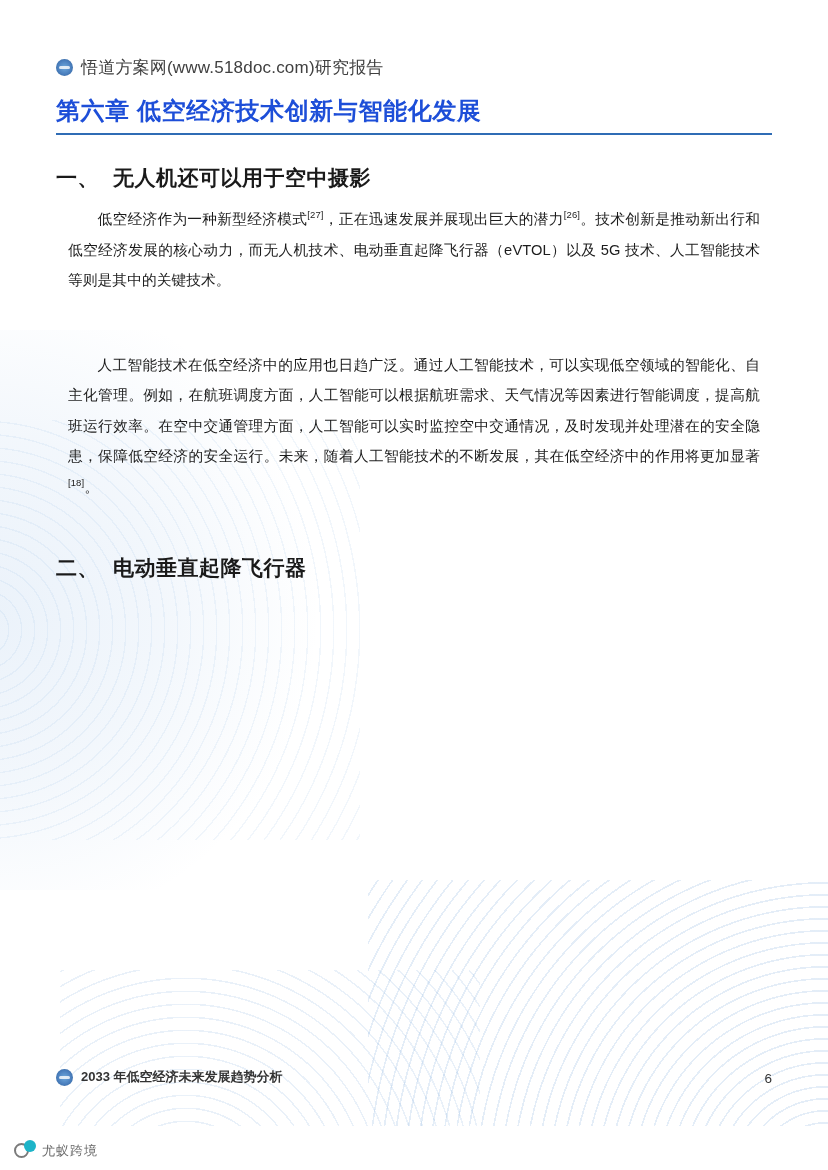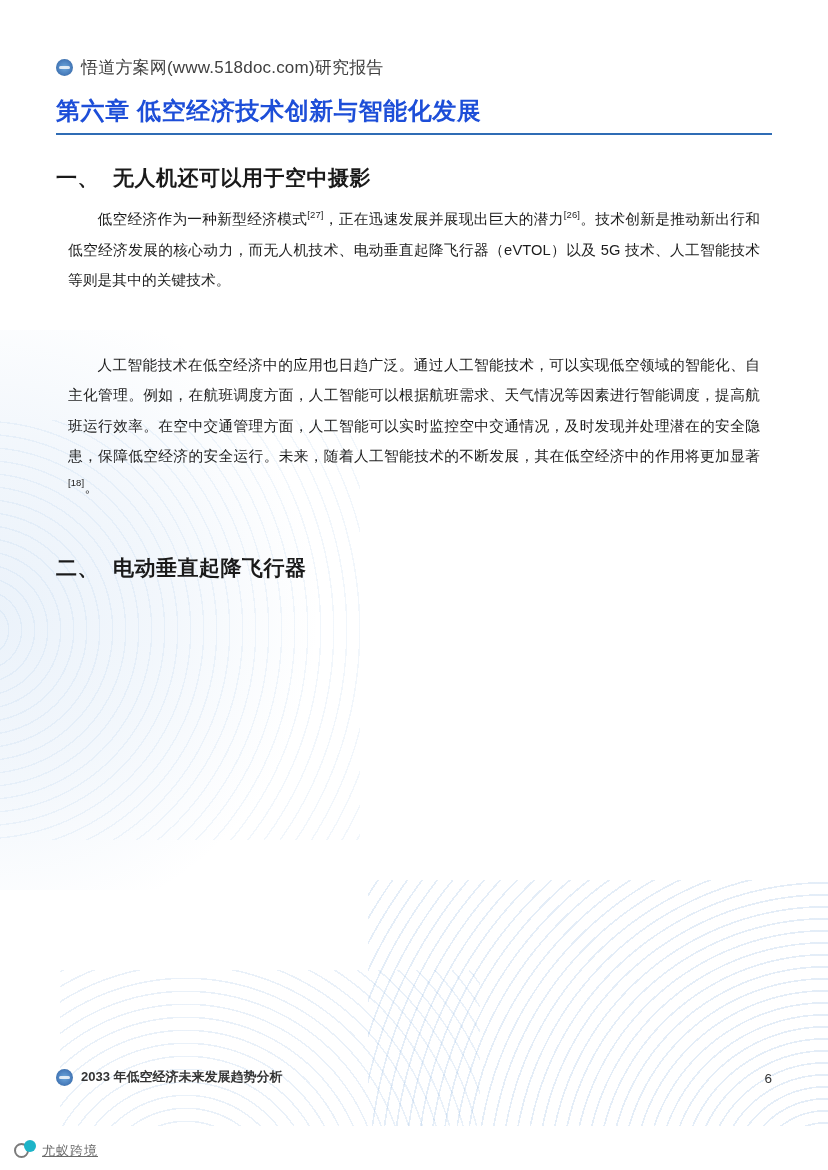--- a/index.html
+++ b/index.html
@@ -226,21 +226,20 @@
     position: absolute;
     left: 10px; top: 0px;
     width: 12px; height: 12px;
     background: #1db4c8;
     border-radius: 50%;
   }
   .wm-text {
     font-size: 13px;
     color: #6a6a6a;
     letter-spacing: 1px;
-    text-decoration: underline;
   }
 </style>
 </head>
 <body>
 
 <div class="page">
 
   <div class="bg-wave"></div>
   <div class="bg-wave2"></div>
   <div class="bg-dots"></div>

